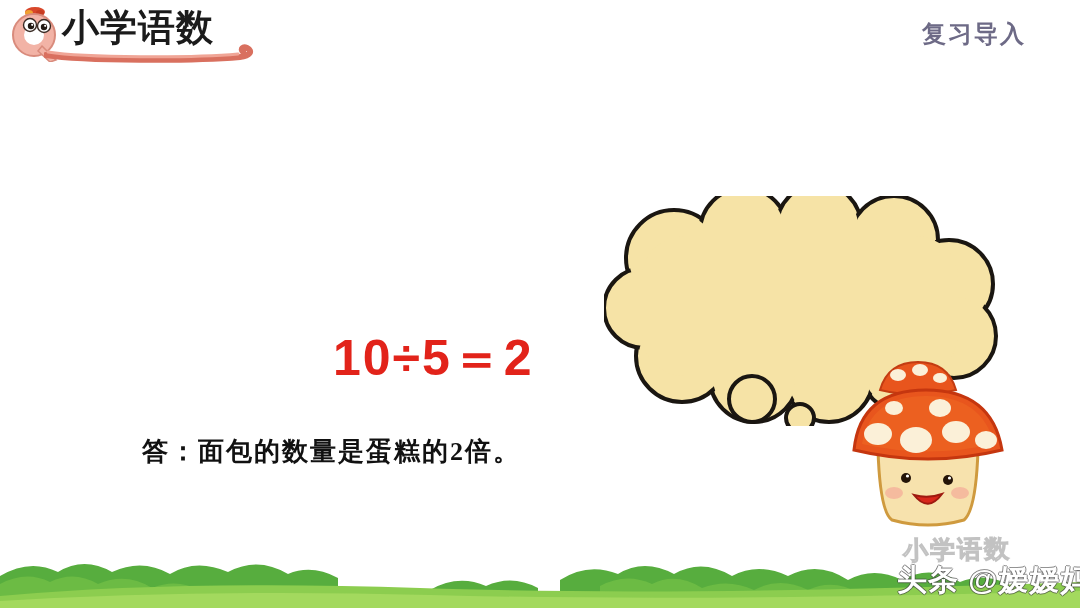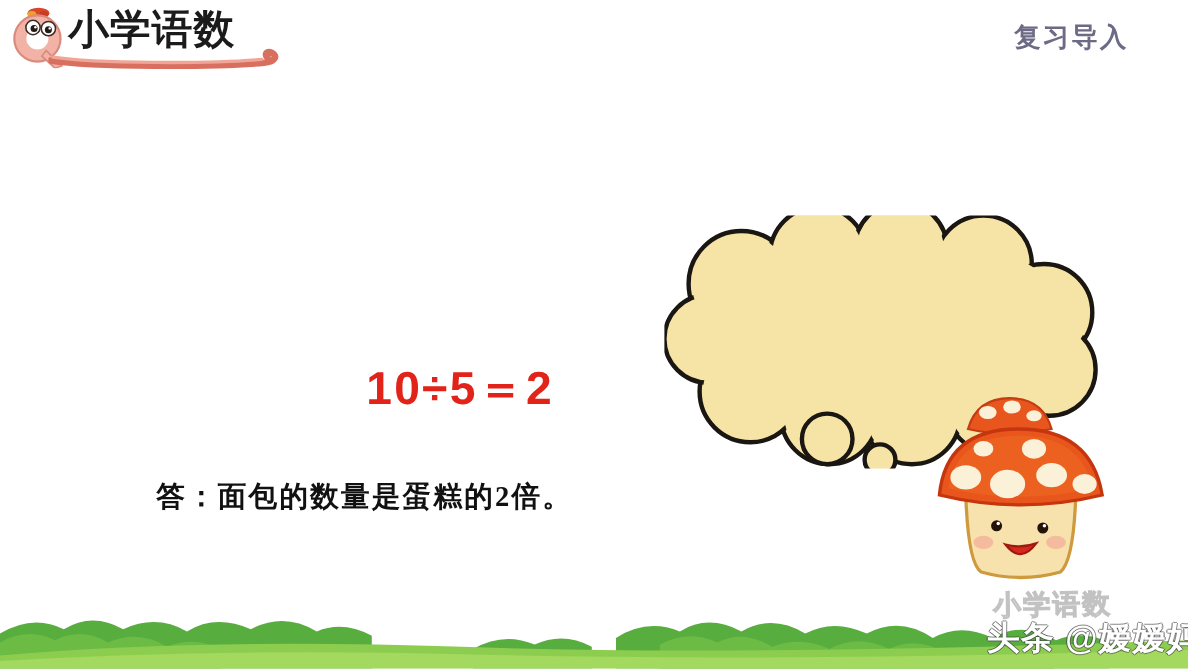--- a/index.html
+++ b/index.html
@@ -65,21 +65,21 @@
     font-size: 38px;
     font-weight: 700;
     color: #111111;
     line-height: 74px;
     letter-spacing: 1px;
   }
   .equation {
     position: absolute;
     left: 333px; top: 325px;
     font-family: "Liberation Sans", "DejaVu Sans", sans-serif;
-    font-size: 42px;
+    font-size: 50px;
     font-weight: 700;
     color: #e2231a;
     letter-spacing: 2px;
     white-space: nowrap;
   }
   .answer {
     position: absolute;
     left: 142px; top: 434px;
     font-family: "Liberation Serif", "DejaVu Serif", serif;
     font-size: 26px;

